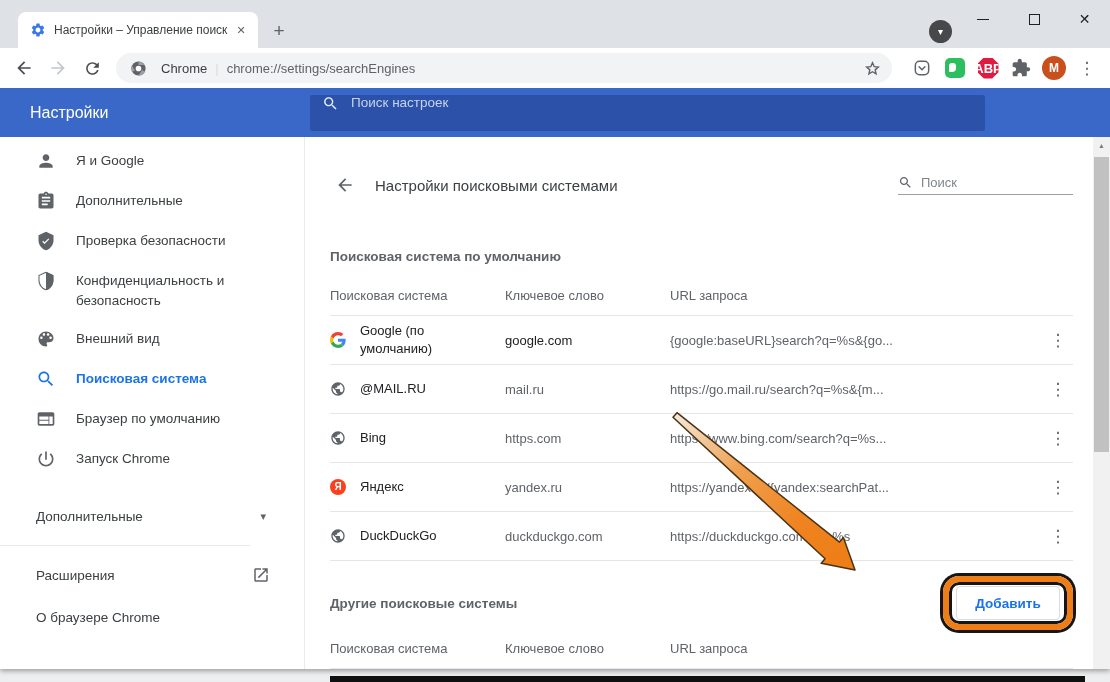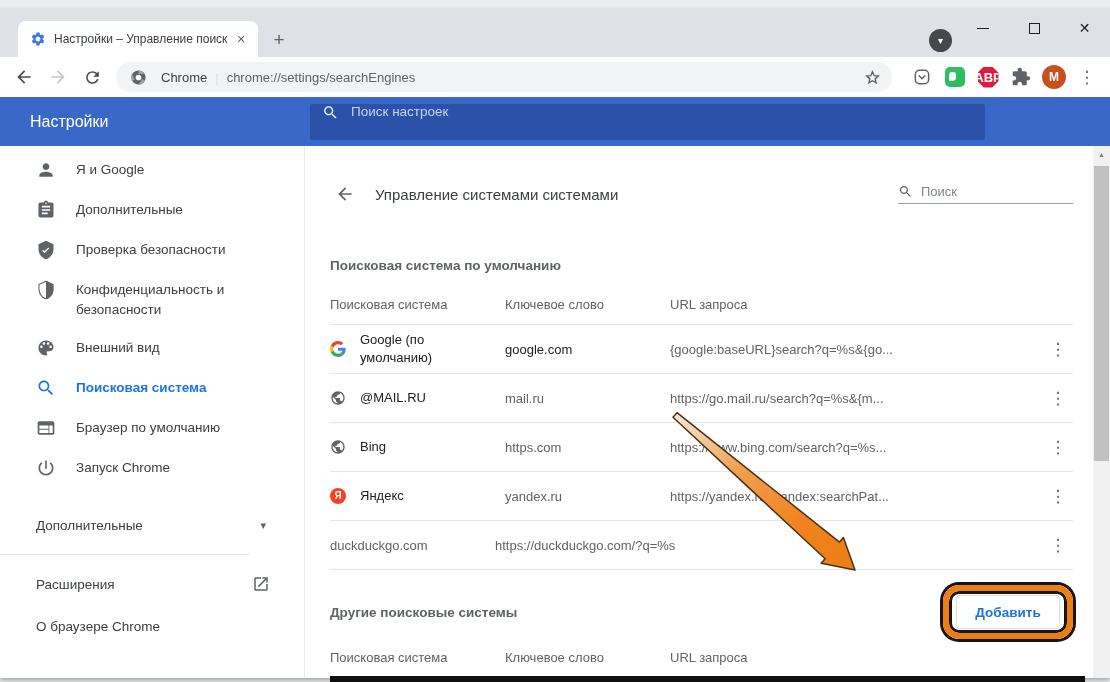--- a/index.html
+++ b/index.html
@@ -4,21 +4,21 @@
 <style>
   * { box-sizing: border-box; margin: 0; padding: 0; }
   html,body { width:1110px; height:682px; }
   body {
     font-family: "Liberation Sans", sans-serif;
     background:#eceef0;
     position:relative;
     overflow:hidden;
   }
   .window {
-    position:absolute; left:0; top:9px; width:1110px; height:669px;
+    position:absolute; left:0; top:0; width:1110px; height:669px;
     background:#fff; box-shadow:0 2px 5px rgba(0,0,0,.35);
     display:flex; flex-direction:column; overflow:hidden;
   }
   
   .tabbar { height:48px; background:#dee1e6; position:relative; flex:none; }
   .tab {
     position:absolute; left:18px; top:12px; width:240px; height:36px;
     background:#fff; border-radius:8px 8px 0 0;
     display:flex; align-items:center; padding:0 8px 0 12px;
   }
@@ -281,21 +281,21 @@
               <defs>
                 <clipPath id="shieldclip">
                   <path d="M12 1L3 5v6c0 5.55 3.84 10.74 9 12 5.16-1.26 9-6.45 9-12V5l-9-4z"></path>
                 </clipPath>
               </defs>
               <path fill="#5f6368" d="M12 1L3 5v6c0 5.55 3.84 10.74 9 12 5.16-1.26 9-6.45 9-12V5l-9-4z"></path>
               <rect x="2" y="0" width="10" height="24" fill="#fff" clip-path="url(#shieldclip)"></rect>
               <path d="M12 1L3 5v6c0 5.55 3.84 10.74 9 12 5.16-1.26 9-6.45 9-12V5l-9-4z" fill="none" stroke="#5f6368" stroke-width="2.4" clip-path="url(#shieldclip)"></path>
             </svg>
           </span>
-        <span class="lbl">Конфиденциальность и безопасности</span>
+        <span class="lbl">Конфиденциальность и безопасность</span>
       </div>
       <div class="side-item">
         <span>
             <svg viewBox="0 0 24 24" width="20" height="20">
               <path fill="#5f6368" d="M12 3c-4.97 0-9 4.03-9 9s4.03 9 9 9c.83 0 1.5-.67 1.5-1.5 0-.39-.15-.74-.39-1.01-.23-.26-.38-.61-.38-.99 0-.83.67-1.5 1.5-1.5H16c2.76 0 5-2.24 5-5 0-4.42-4.03-8-9-8zm-5.5 9c-.83 0-1.5-.67-1.5-1.5S5.67 9 6.5 9 8 9.67 8 10.5 7.33 12 6.5 12zm3-4C8.67 8 8 7.33 8 6.5S8.67 5 9.5 5s1.5.67 1.5 1.5S10.33 8 9.5 8zm5 0c-.83 0-1.5-.67-1.5-1.5S13.67 5 14.5 5s1.5.67 1.5 1.5S15.33 8 14.5 8zm3 4c-.83 0-1.5-.67-1.5-1.5S16.67 9 17.5 9s1.5.67 1.5 1.5-.67 1.5-1.5 1.5z"></path>
             </svg>
           </span>
         <span class="lbl">Внешний вид</span>
       </div>
       <div class="side-item active">
@@ -341,21 +341,21 @@
       </div>
     </div>
 
     <div class="content">
       <div class="content-header">
         <span>
           <svg viewBox="0 0 24 24" width="20" height="20">
               <path fill="#5f6368" d="M20 11H7.83l5.59-5.59L12 4l-8 8 8 8 1.41-1.41L7.83 13H20v-2z"></path>
             </svg>
         </span>
-        <span class="page-title">Управление системами системами</span>
+        <span class="page-title">Настройки поисковыми системами</span>
         <div class="mini-search">
           <span>
               <svg viewBox="0 0 24 24" width="15" height="15">
                 <path fill="#5f6368" d="M15.5 14h-.79l-.28-.27C15.41 12.59 16 11.11 16 9.5 16 5.91 13.09 3 9.5 3S3 5.91 3 9.5 5.91 16 9.5 16c1.61 0 3.09-.59 4.23-1.57l.27.28v.79l5 4.99L20.49 19l-4.99-5zm-6 0C7.01 14 5 11.99 5 9.5S7.01 5 9.5 5 14 7.01 14 9.5 11.99 14 9.5 14z"></path>
               </svg>
             </span>
           <input placeholder="Поиск" style="">
         </div>
       </div>
 
@@ -420,20 +420,28 @@
                 <span class="yandex-badge">Я</span>
               </span>
             <span class="engine-name">Яндекс</span>
           </div>
           <div class="col-keyword cell-keyword">yandex.ru</div>
           <div class="col-url cell-url">https://yandex.ru/{yandex:searchPat...</div>
           <div class="col-kebab kebab">⋮</div>
         </div>
 
         <div class="trow">
+          <div class="col-engine">
+            <span class="row-icon">
+              <svg viewBox="0 0 24 24" width="16" height="16">
+                  <path fill="#5f6368" d="M12 2C6.48 2 2 6.48 2 12s4.48 10 10 10 10-4.48 10-10S17.52 2 12 2zm-1 17.93c-3.95-.49-7-3.85-7-7.93 0-.62.08-1.21.21-1.79L9 15v1c0 1.1.9 2 2 2v1.93zm6.9-2.54c-.26-.81-1-1.39-1.9-1.39h-1v-3c0-.55-.45-1-1-1H8v-2h2c.55 0 1-.45 1-1V7h2c1.1 0 2-.9 2-2v-.41c2.93 1.19 5 4.06 5 7.41 0 2.08-.8 3.97-2.1 5.39z"></path>
+                </svg>
+            </span>
+            <span class="engine-name">DuckDuckGo</span>
+          </div>
           <div class="col-keyword cell-keyword">duckduckgo.com</div>
           <div class="col-url cell-url">https://duckduckgo.com/?q=%s</div>
           <div class="col-kebab kebab">⋮</div>
         </div>
       </div>
 
       <div class="other-row">
         <span class="other-label">Другие поисковые системы</span>
         <span class="add-ring">
           <button class="add-btn">Добавить</button>

